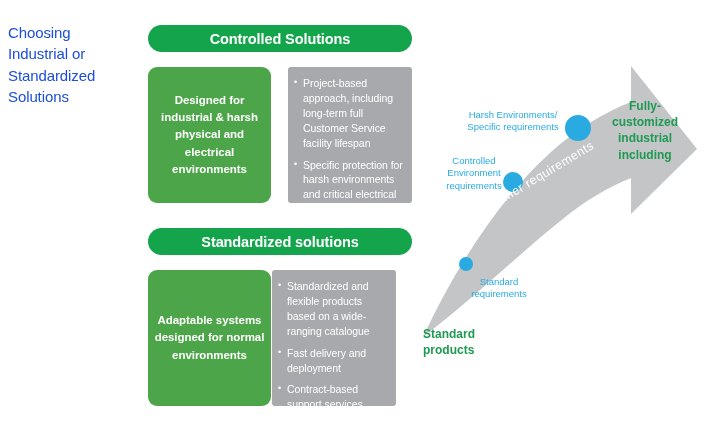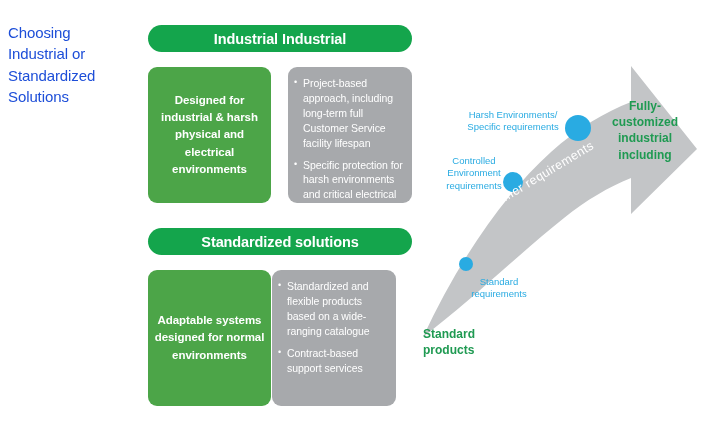--- a/index.html
+++ b/index.html
@@ -66,21 +66,21 @@
     box-sizing: border-box;
     letter-spacing: -0.05px;
   }
   #green-box-industrial { left: 148px; top: 67px;  width: 123px; height: 136px; }
   #green-box-standard   { left: 148px; top: 270px; width: 123px; height: 136px; }
 
   
   .gray-box {
     position: absolute;
     background: #A7A9AC;
-    border-radius: 9px;
+    border-radius: 3px;
     color: #ffffff;
     font-size: 10.5px;
     line-height: 1.42;
     padding: 9px 8px 9px 6px;
     box-sizing: border-box;
     letter-spacing: -0.05px;
   }
   #gray-box-industrial { left: 288px; top: 67px;  width: 124px; height: 136px; }
   #gray-box-standard   { left: 272px; top: 270px; width: 124px; height: 136px; }
 
@@ -158,38 +158,39 @@
     white-space: nowrap;
   }
 </style>
 </head>
 <body>
 
 <div id="slide">
 
   <div id="slide-title">Choosing Industrial or Standardized Solutions</div>
 
-  <div class="section-header" id="header-industrial">Industrial Industrial</div>
+  <div class="section-header" id="header-industrial">Controlled Solutions</div>
 
   <div class="green-box" id="green-box-industrial">Designed for industrial &amp; harsh physical and electrical environments</div>
 
   <div class="gray-box" id="gray-box-industrial">
     <ul>
       <li>Project-based approach, including long-term full Customer Service facility lifespan</li>
       <li>Specific protection for harsh environments and critical electrical supply</li>
     </ul>
   </div>
 
   <div class="section-header" id="header-standard">Standardized solutions</div>
 
   <div class="green-box" id="green-box-standard">Adaptable systems designed for normal environments</div>
 
   <div class="gray-box" id="gray-box-standard">
     <ul>
       <li>Standardized and flexible products based on a wide-ranging catalogue</li>
+      <li>Fast delivery and deployment</li>
       <li>Contract-based support services</li>
     </ul>
   </div>
 
   <svg id="arrow-diagram" viewBox="0 0 702 435">
 
     <path d="M 423 337
              C 455 268, 500 198, 551 152
              C 578 128, 605 112, 631 102
              L 631 66

